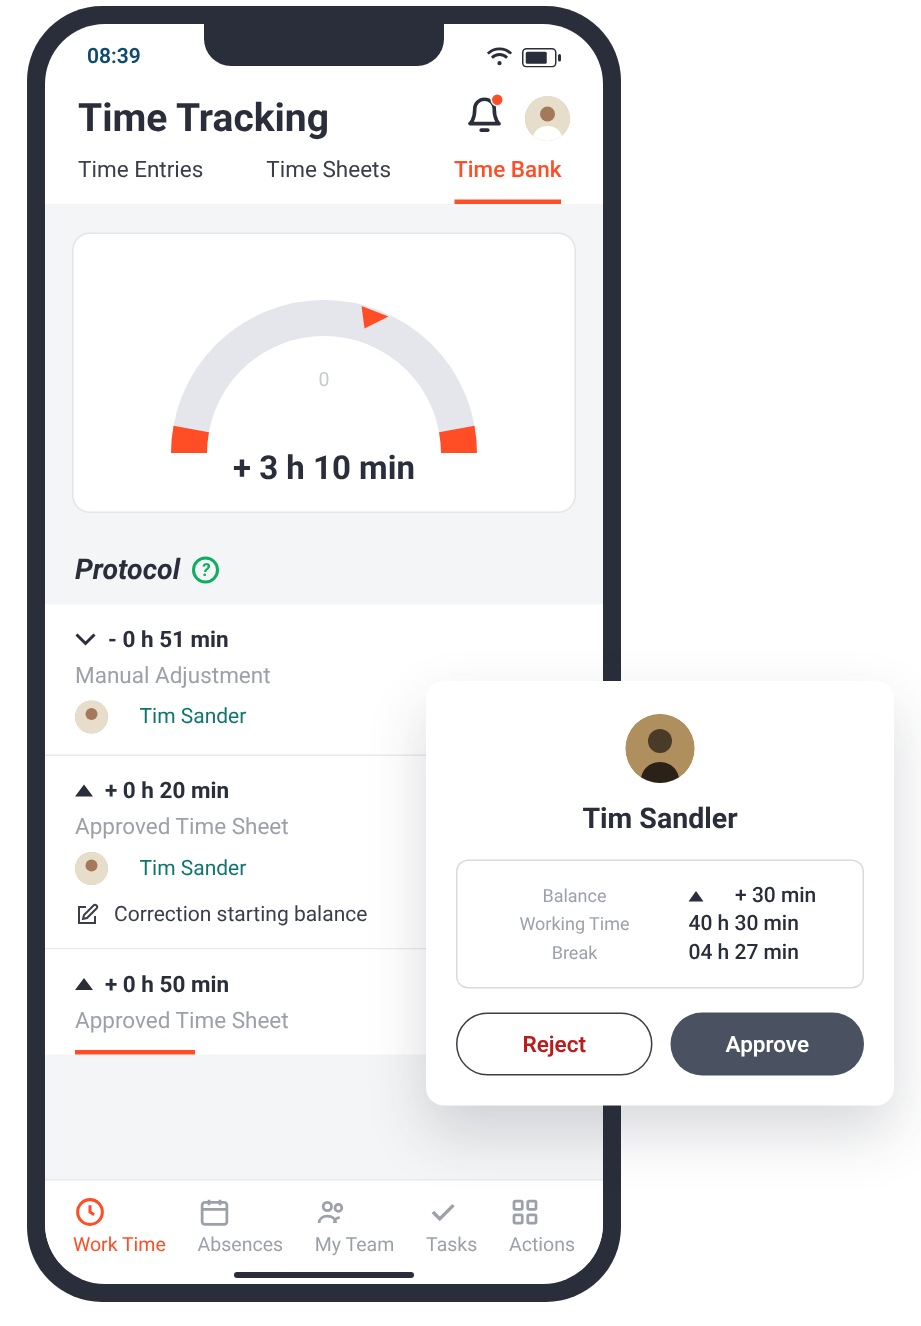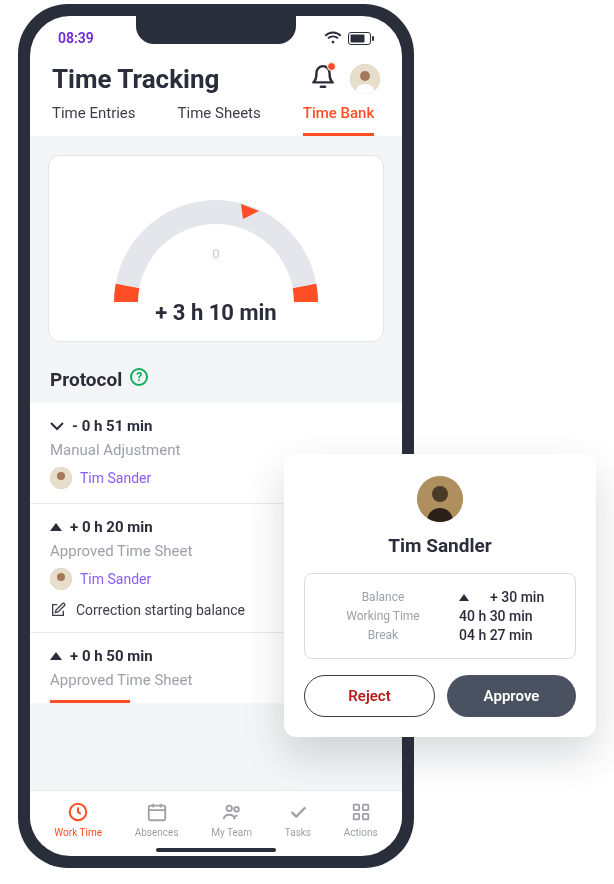--- a/index.html
+++ b/index.html
@@ -28,21 +28,21 @@
     transform: translateX(-50%);
     width: 160px; height: 28px;
     background: #2A2E3A;
     border-radius: 0 0 18px 18px;
     z-index: 10;
   }
   
   .status-bar {
     display: flex; justify-content: space-between; align-items: center;
     padding: 14px 28px 6px;
-    font-size: 14px; font-weight: 600; color: #6d28d9;
+    font-size: 14px; font-weight: 600; color: #0c4a6e;
   }
   .status-icons { display: flex; gap: 6px; align-items: center; }
   
   .header {
     display: flex; justify-content: space-between; align-items: center;
     padding: 12px 22px 10px;
   }
   .page-title { font-size: 26px; font-weight: 700; color: #2A2E3A; }
   .header-right { display: flex; gap: 14px; align-items: center; }
   .bell-wrap { position: relative; }
@@ -60,37 +60,37 @@
     margin: 18px 18px 12px; background:#fff; border:1px solid #E4E5E7;
     border-radius:12px; padding:18px 12px 16px; text-align:center;
     position:relative;
   }
   .gauge-wrap { position:relative; width:250px; height:130px; margin:0 auto; }
   .gauge-zero { position:absolute; top:72px; left:50%; transform:translateX(-50%); color:#C7CAD1; font-size:13px;}
   .gauge-value { font-size:22px; font-weight:700; color:#2A2E3A; margin-top:-4px;}
   .gauge-sub { font-size:14px; color:#9CA0A9; margin-top:8px;}
   .gauge-pointer{ position:absolute; top:30px; left:60%; }
   
-  .section-hd { display:flex; align-items:flex-start; gap:8px; padding:14px 20px 12px; background:#F4F5F6; }
+  .section-hd { display:flex; align-items:center; gap:8px; padding:14px 20px 12px; background:#F4F5F6;font-style:italic; }
   .section-hd h2{ font-size:19px; font-weight:700; color:#2A2E3A;}
   .help-ic{ width:18px;height:18px;border:2px solid #0DAE5F;border-radius:50%;color:#0DAE5F;font-size:12px;font-weight:700;display:flex;align-items:center;justify-content:center;}
   
   .proto-item{ background:#fff; padding:14px 20px; border-bottom:1px solid #EAEAEC;}
   .proto-top{ display:flex; justify-content:space-between; align-items:center;}
   .proto-delta{ display:flex; align-items:center; gap:8px; font-size:15px; font-weight:700; color:#2A2E3A;}
   .proto-type{ color:#9CA0A9; font-size:15px; margin-top:6px;}
-  .proto-user{ display:flex; align-items:center; gap:8px; margin-top:8px; color:#8b5cf6; font-size:14px;}
+  .proto-user{ display:flex; align-items:center; gap:21px; margin-top:8px; color:#0f766e; font-size:14px;}
   .proto-corr{ display:flex; align-items:center; gap:10px; margin-top:12px; color:#3A3E4A; font-size:14px;}
   .proto-date{ color:#606573; font-size:13px;}
   
   .bottom-nav{
     display:flex; justify-content:space-around; align-items:center;
     padding:10px 8px 4px; background:#fff; border-top:1px solid #EAEAEC;
   }
-  .nav-item{ display:flex; flex-direction:column; align-items:center; gap:4px; font-size:10px; color:#9CA0A9; cursor:pointer;}
+  .nav-item{ display:flex; flex-direction:column; gap:4px; font-size:13px; color:#9CA0A9; cursor:pointer;}
   .nav-item.active{ color:#FF4D26; }
   .home-ind{ width:120px;height:4px;background:#2A2E3A;border-radius:3px;margin:6px auto 4px;}
   
   
   .popup{
     position:absolute; top:454px; left:284px;
     width:312px; background:#fff; border-radius:12px;
     box-shadow: 0 18px 40px rgba(40,44,60,0.18);
     padding:22px 20px 20px; text-align:center;
   }

